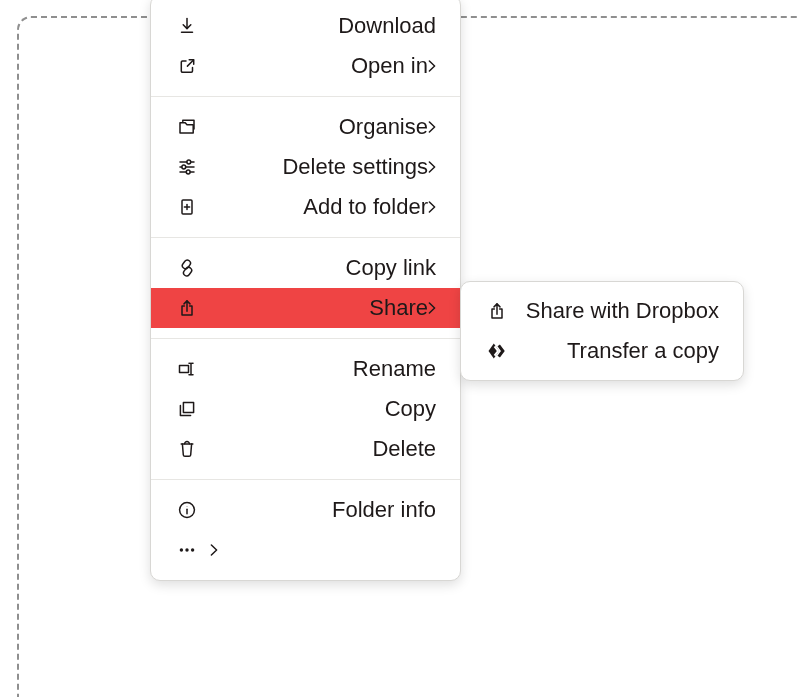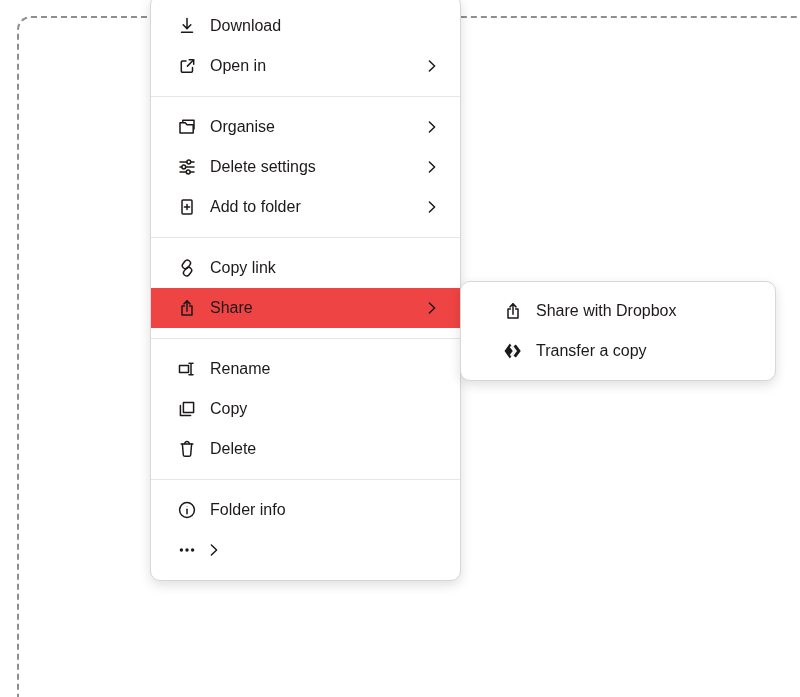--- a/index.html
+++ b/index.html
@@ -26,35 +26,36 @@
     border-radius:10px;
     box-shadow:0 4px 12px rgba(0,0,0,0.13);
     box-sizing:border-box;
   }
   #context-menu{
     left:150px;top:-5px;
     width:311px;
   }
   #share-submenu{
     left:460px;top:281px;
-    width:316px;
-    padding:9px 16px;
+    width:284px;
+    padding:9px 0;
     z-index:5;
   }
   .group{padding:10px 0;}
   .group + .group{border-top:1px solid #e7e6e3;}
   .item{
     height:40px;
     display:flex;
     align-items:center;
     padding:0 24px 0 26px;
-    font-size:16px;
+    font-size:22px;
     line-height:40px;
     cursor:pointer;
     white-space:nowrap;
+    text-align:right;
   }
   .item.highlighted{background:#ef4444;}
   .icon{
     width:20px;height:20px;
     margin-right:13px;
     flex:none;
     display:flex;align-items:center;justify-content:center;
   }
   .icon svg{display:block;}
   .label{flex:1;color:#1e1919;}

